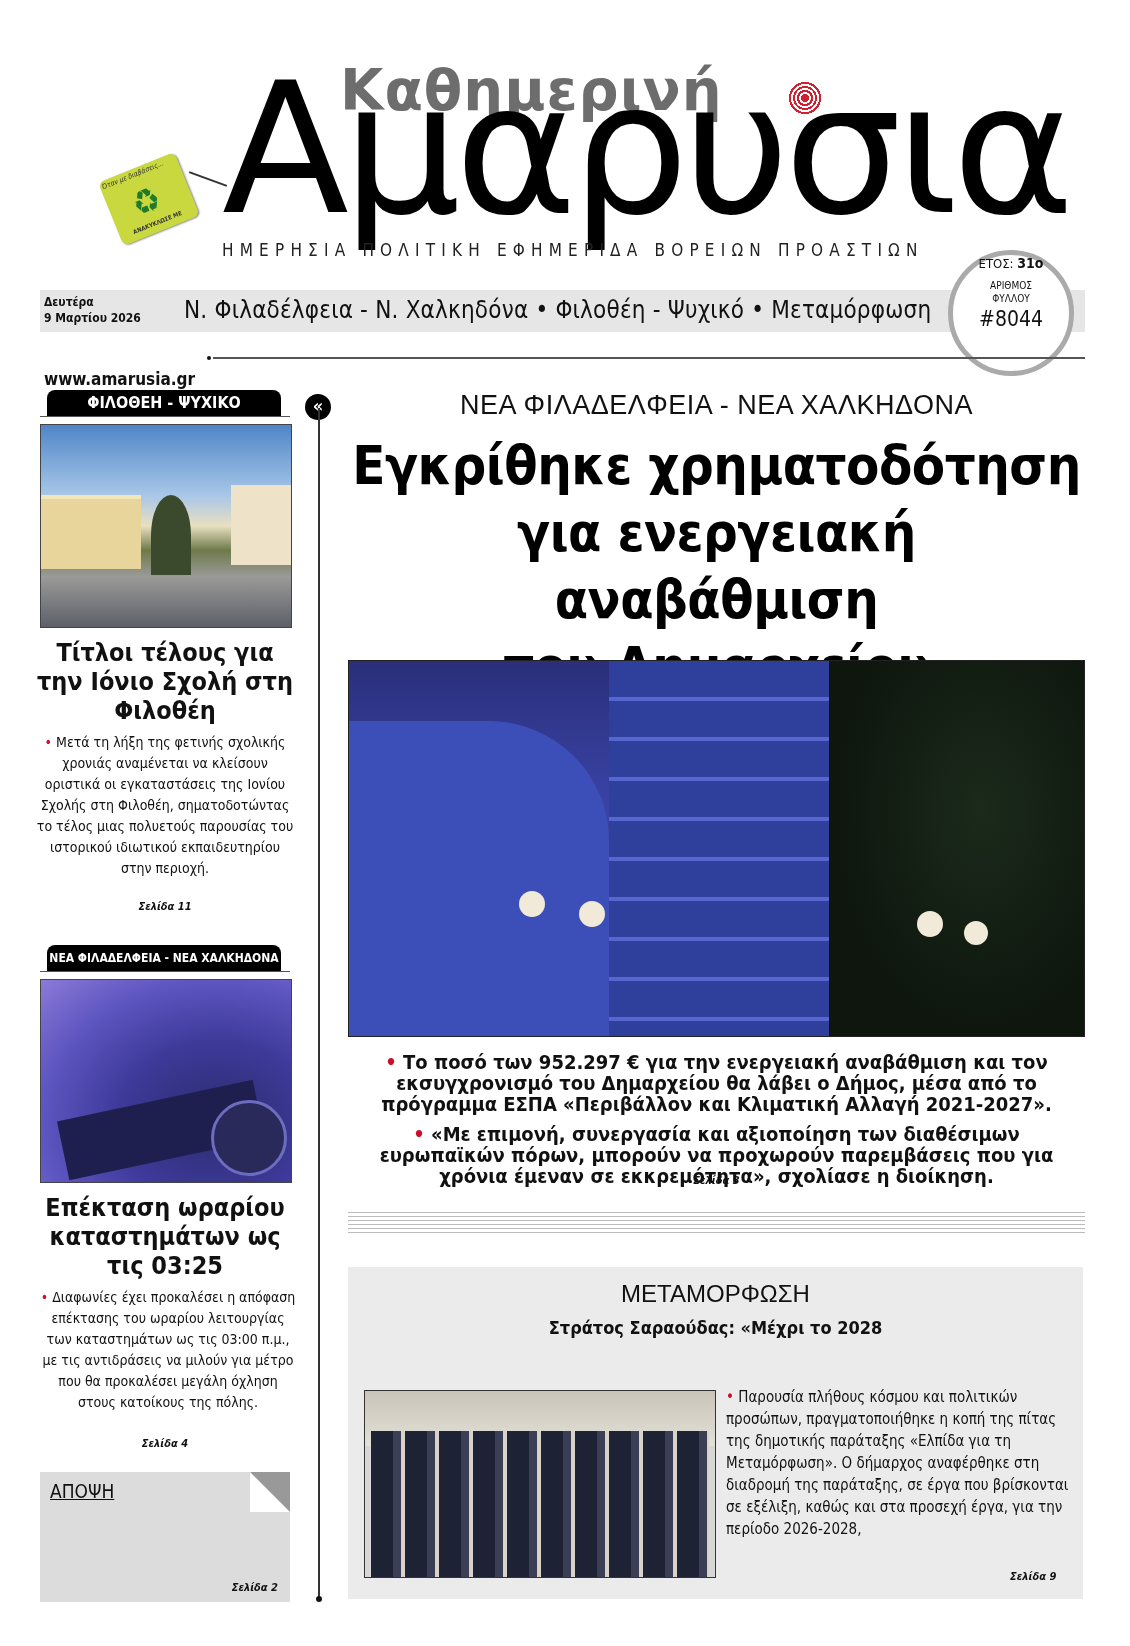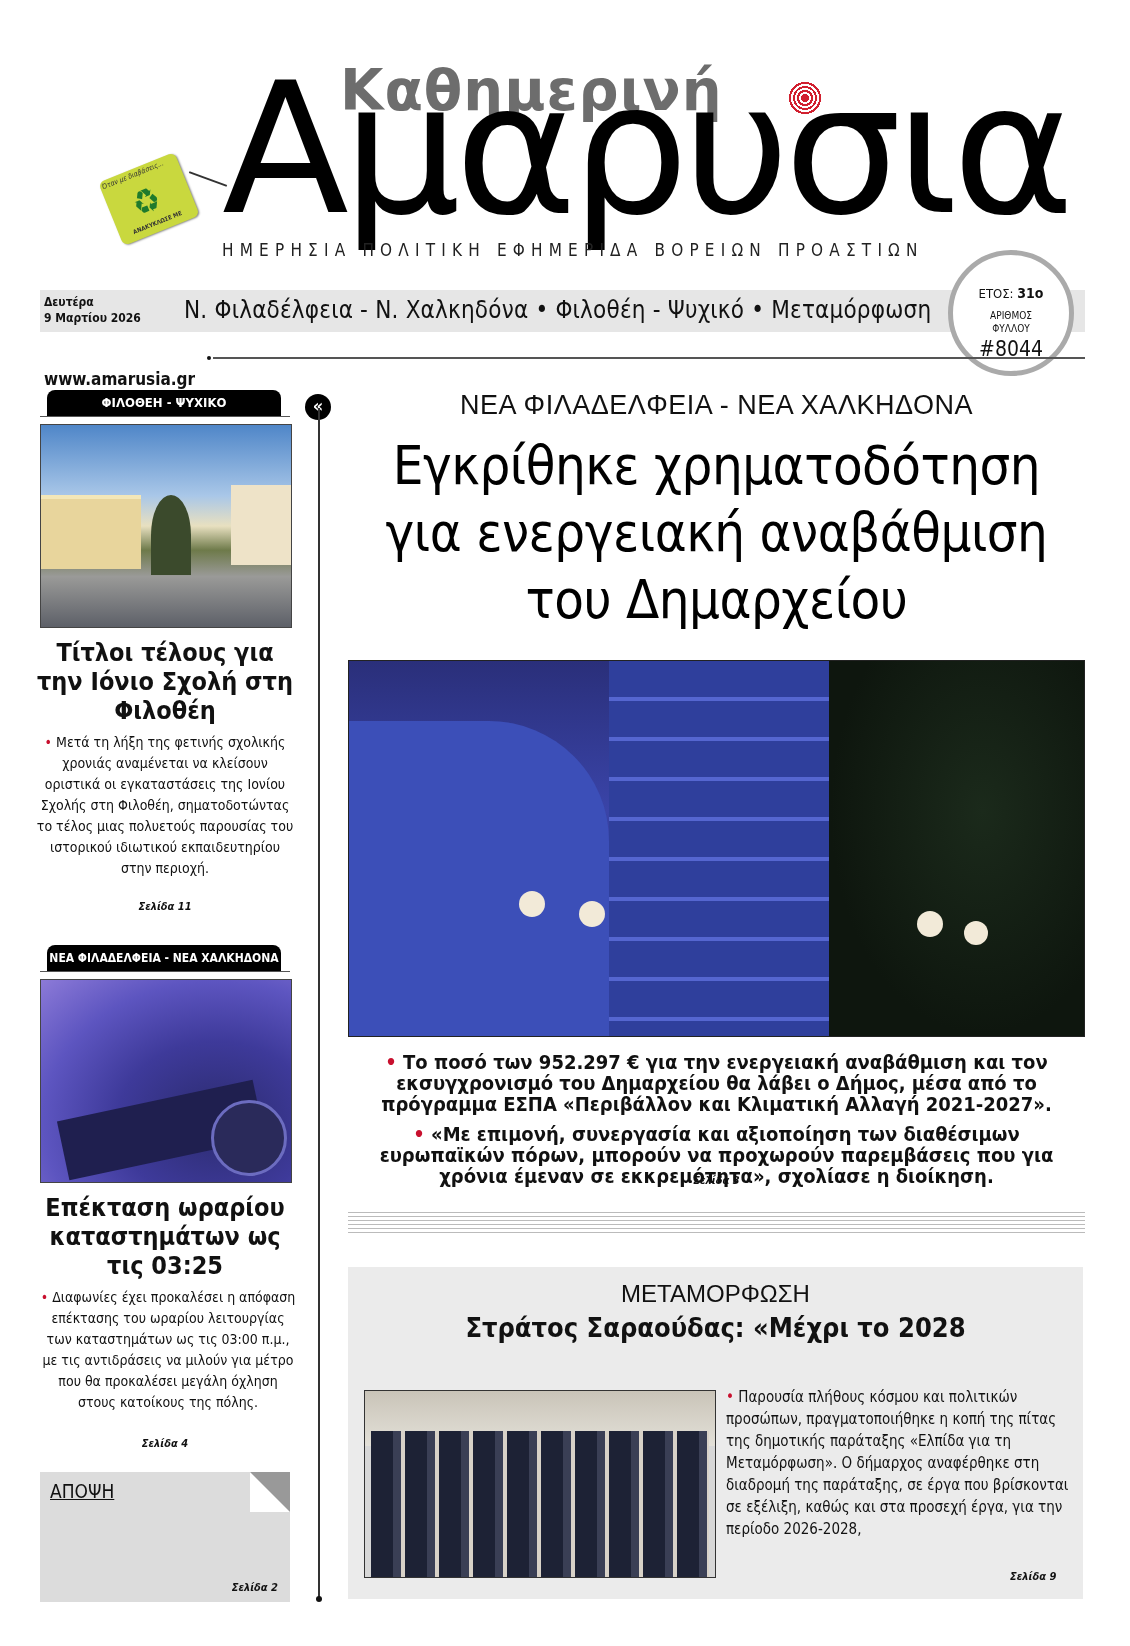--- a/index.html
+++ b/index.html
@@ -14,54 +14,54 @@
   .tag .rec{position:absolute;left:24px;top:18px;font-size:34px;color:#1f7a2c;line-height:34px;}
   .tag .t1{position:absolute;left:2px;top:2px;font-size:7px;color:#333;font-style:italic;}
   .tag .t2{position:absolute;left:14px;top:55px;font-size:6px;color:#333;font-weight:bold;}
   .string{left:188px;top:178px;width:40px;height:2px;background:#333;transform:rotate(20deg);}
   .subtitle{left:222px;top:240px;font-size:17px;letter-spacing:6.2px;color:#222;}
   
   .datebar{left:40px;top:290px;width:1045px;height:42px;background:#e6e6e6;}
   .date{left:44px;top:294px;font-size:12px;font-weight:bold;line-height:16px;color:#111;}
   .areas{left:184px;top:296px;font-size:24px;font-weight:normal;color:#111;white-space:nowrap;letter-spacing:0.2px;}
   .issue{left:948px;top:250px;width:116px;height:116px;border:5px solid #aaa;border-radius:50%;background:#fff;text-align:center;}
-  .issue .y{margin-top:30px;font-size:13px;}
+  .issue .y{margin-top:0;font-size:13px;}
   .issue .y b{font-size:14px;}
   .issue .l{margin-top:8px;font-size:10px;line-height:13px;}
   .issue .n{font-size:21px;margin-top:2px;}
   .url{left:44px;top:346px;font-size:17px;font-weight:bold;color:#111;margin-top:23px;}
   .urlline{left:213px;top:357px;width:872px;height:2px;background:#555;}
   .urldot{left:207px;top:356px;width:4px;height:4px;border-radius:50%;background:#111;}
   
-  .label-tab{background:#000;color:#fff;font-weight:bold;font-size:13px;text-align:center;border-radius:8px 8px 0 0;height:26px;line-height:26px;}
+  .label-tab{background:#000;color:#fff;font-weight:bold;font-size:16px;text-align:center;border-radius:8px 8px 0 0;height:26px;line-height:26px;}
   .tabline{height:1px;background:#555;}
   .photo{border:1px solid #444;overflow:hidden;}
   .h-left{width:260px;text-align:center;font-weight:bold;font-size:25px;line-height:29px;color:#111;}
   .p-left{width:260px;text-align:center;font-size:14px;line-height:21px;color:#111;}
   .bullet{color:#c8102e;}
   .page-ref{font-weight:bold;font-style:italic;font-size:11px;text-align:center;}
   .opinion{left:40px;top:1472px;width:250px;height:130px;background:#dcdcdc;}
   .opinion .fold{position:absolute;right:0;top:0;width:0;height:0;border-left:40px solid #999;border-bottom:40px solid #fff;transform:scaleX(-1);}
   .opinion .cat{position:absolute;left:10px;top:8px;font-size:19px;text-decoration:underline;color:#111;}
   .opinion .ttl{position:absolute;left:10px;top:36px;font-size:23px;font-style:italic;font-weight:bold;line-height:29px;color:#111;}
   .opinion .pg{position:absolute;right:12px;bottom:8px;}
   
   .vline{left:318px;top:408px;width:2px;height:1190px;background:#333;}
   .vdot{left:316px;top:1596px;width:6px;height:6px;border-radius:50%;background:#111;}
   .arrow-btn{left:305px;top:394px;width:26px;height:26px;border-radius:50%;background:#000;color:#fff;font-size:18px;line-height:24px;text-align:center;font-weight:bold;}
   
   .kicker{left:348px;top:390px;width:737px;text-align:center;font-size:27px;color:#111;letter-spacing:0.5px;}
-  .headline{left:348px;top:432px;width:737px;text-align:center;font-weight:normal;font-size:54px;line-height:67px;color:#000;letter-spacing:-0.5px;}
+  .headline{left:348px;top:432px;width:737px;text-align:center;font-weight:bold;font-size:54px;line-height:67px;color:#000;letter-spacing:-0.5px;}
   .mainphoto{left:348px;top:660px;width:735px;height:375px;border:1px solid #222;overflow:hidden;background:linear-gradient(180deg,#2a2f7a 0%,#3a44a8 40%,#2b2e7a 75%,#1c1c3c 100%);}
   .main-bul{left:348px;width:737px;text-align:center;font-weight:bold;font-size:20px;line-height:21px;color:#111;}
   .stripes{left:348px;top:1212px;width:737px;height:22px;background:repeating-linear-gradient(180deg,#bbb 0 1px,#fff 1px 4px);}
   
   .box2{left:348px;top:1267px;width:735px;height:332px;background:#ebebeb;}
   .kicker2{left:348px;top:1280px;width:735px;text-align:center;font-size:24px;color:#111;}
-  .head2{left:348px;top:1310px;width:735px;text-align:center;font-weight:bold;font-size:27px;line-height:36px;color:#111;}
+  .head2{left:348px;top:1310px;width:735px;text-align:center;font-weight:bold;font-size:18px;line-height:36px;color:#111;}
   .photo2{left:364px;top:1390px;width:350px;height:186px;border:1px solid #333;overflow:hidden;background:#d7d7d7;}
   .text2{left:726px;top:1386px;width:350px;font-size:15px;line-height:22px;color:#111;}
   .pg2{left:1010px;top:1570px;}
 </style>
 </head>
 <body>
 
 <div class="abs kath">Καθημερινή</div>
 <div class="abs amar">Αμαρυσια</div>
 <div class="abs spiral"></div>

